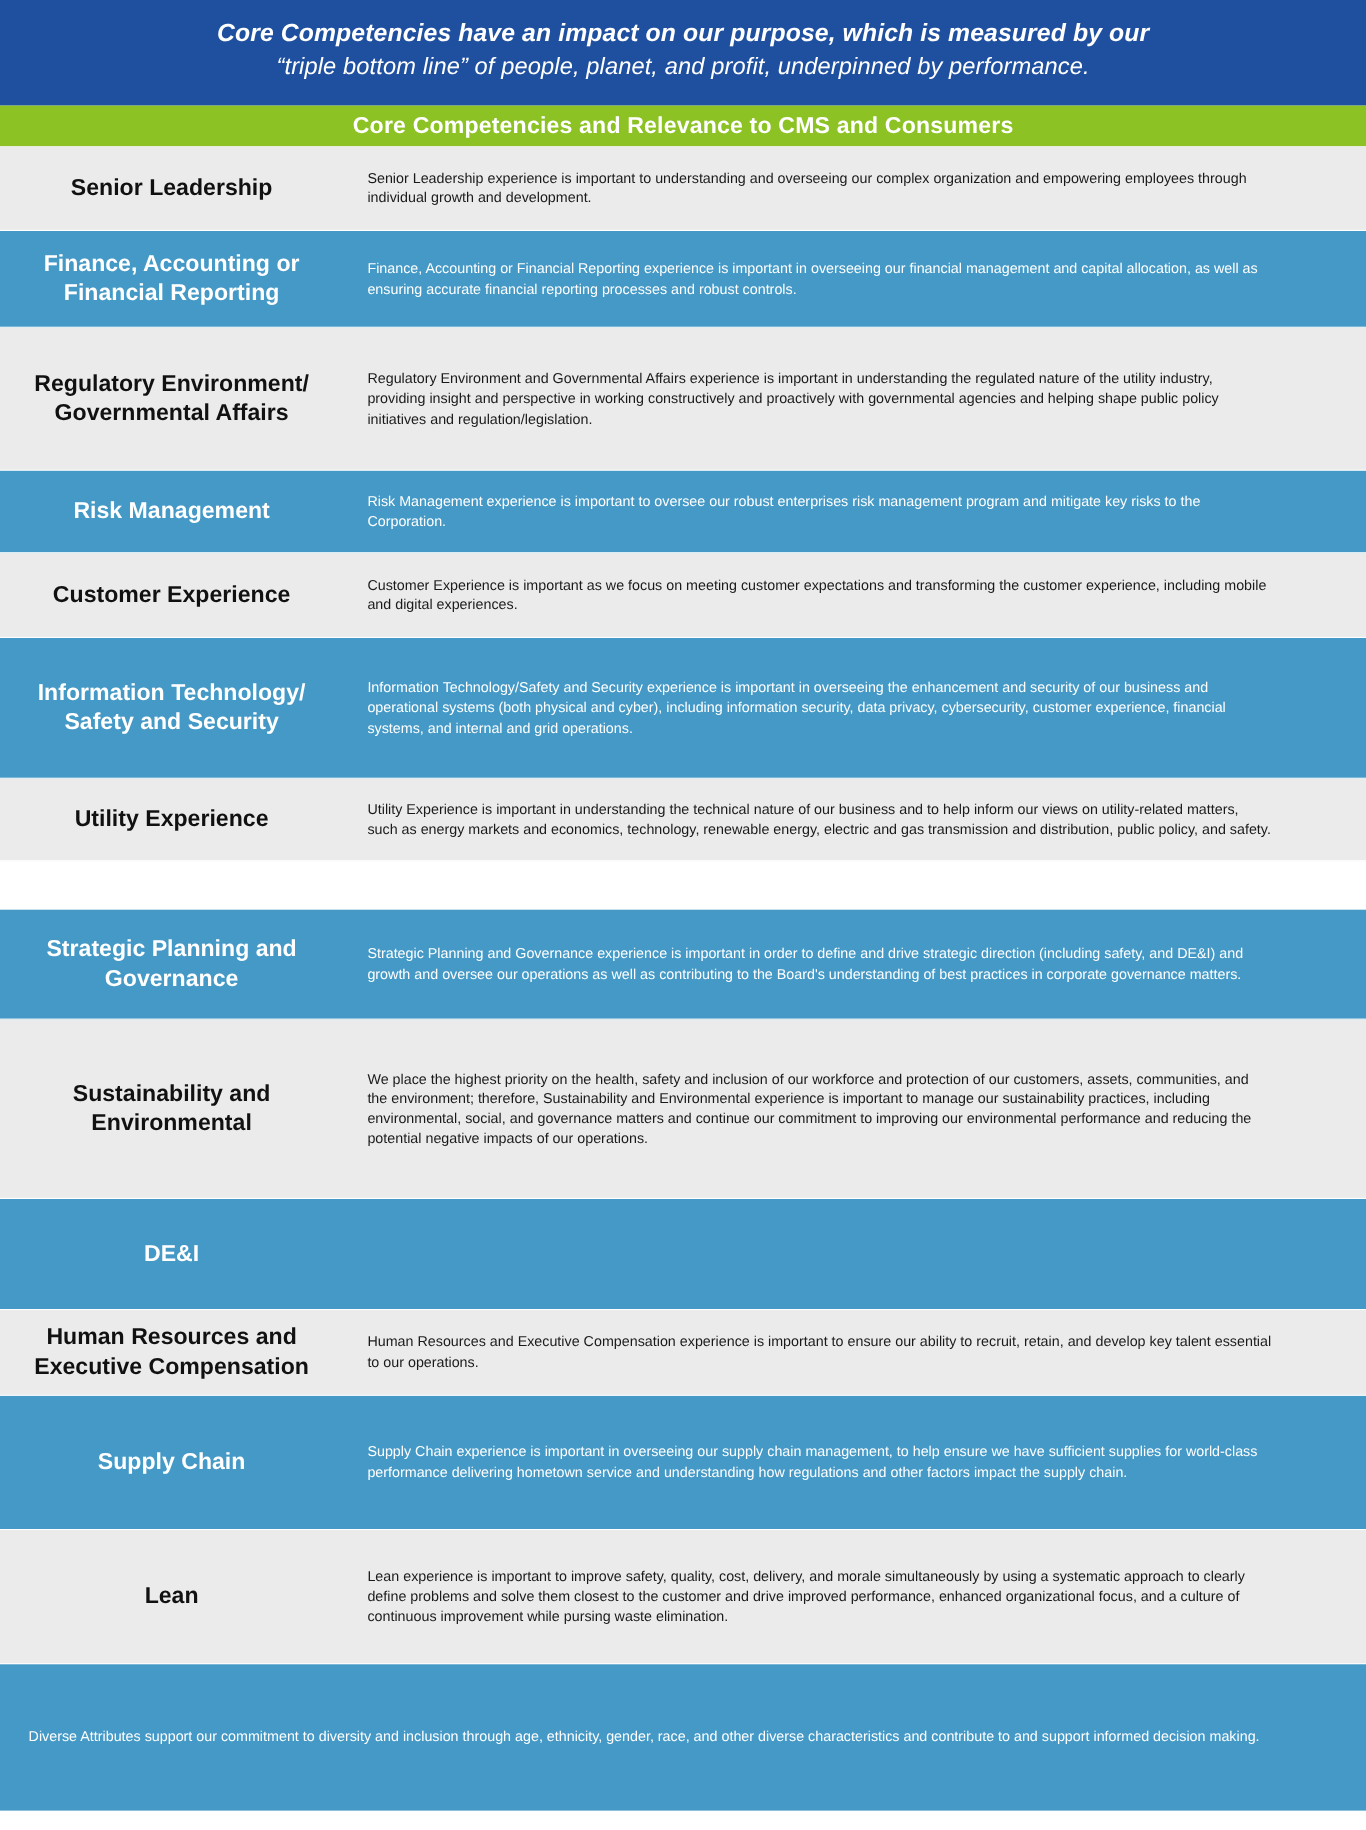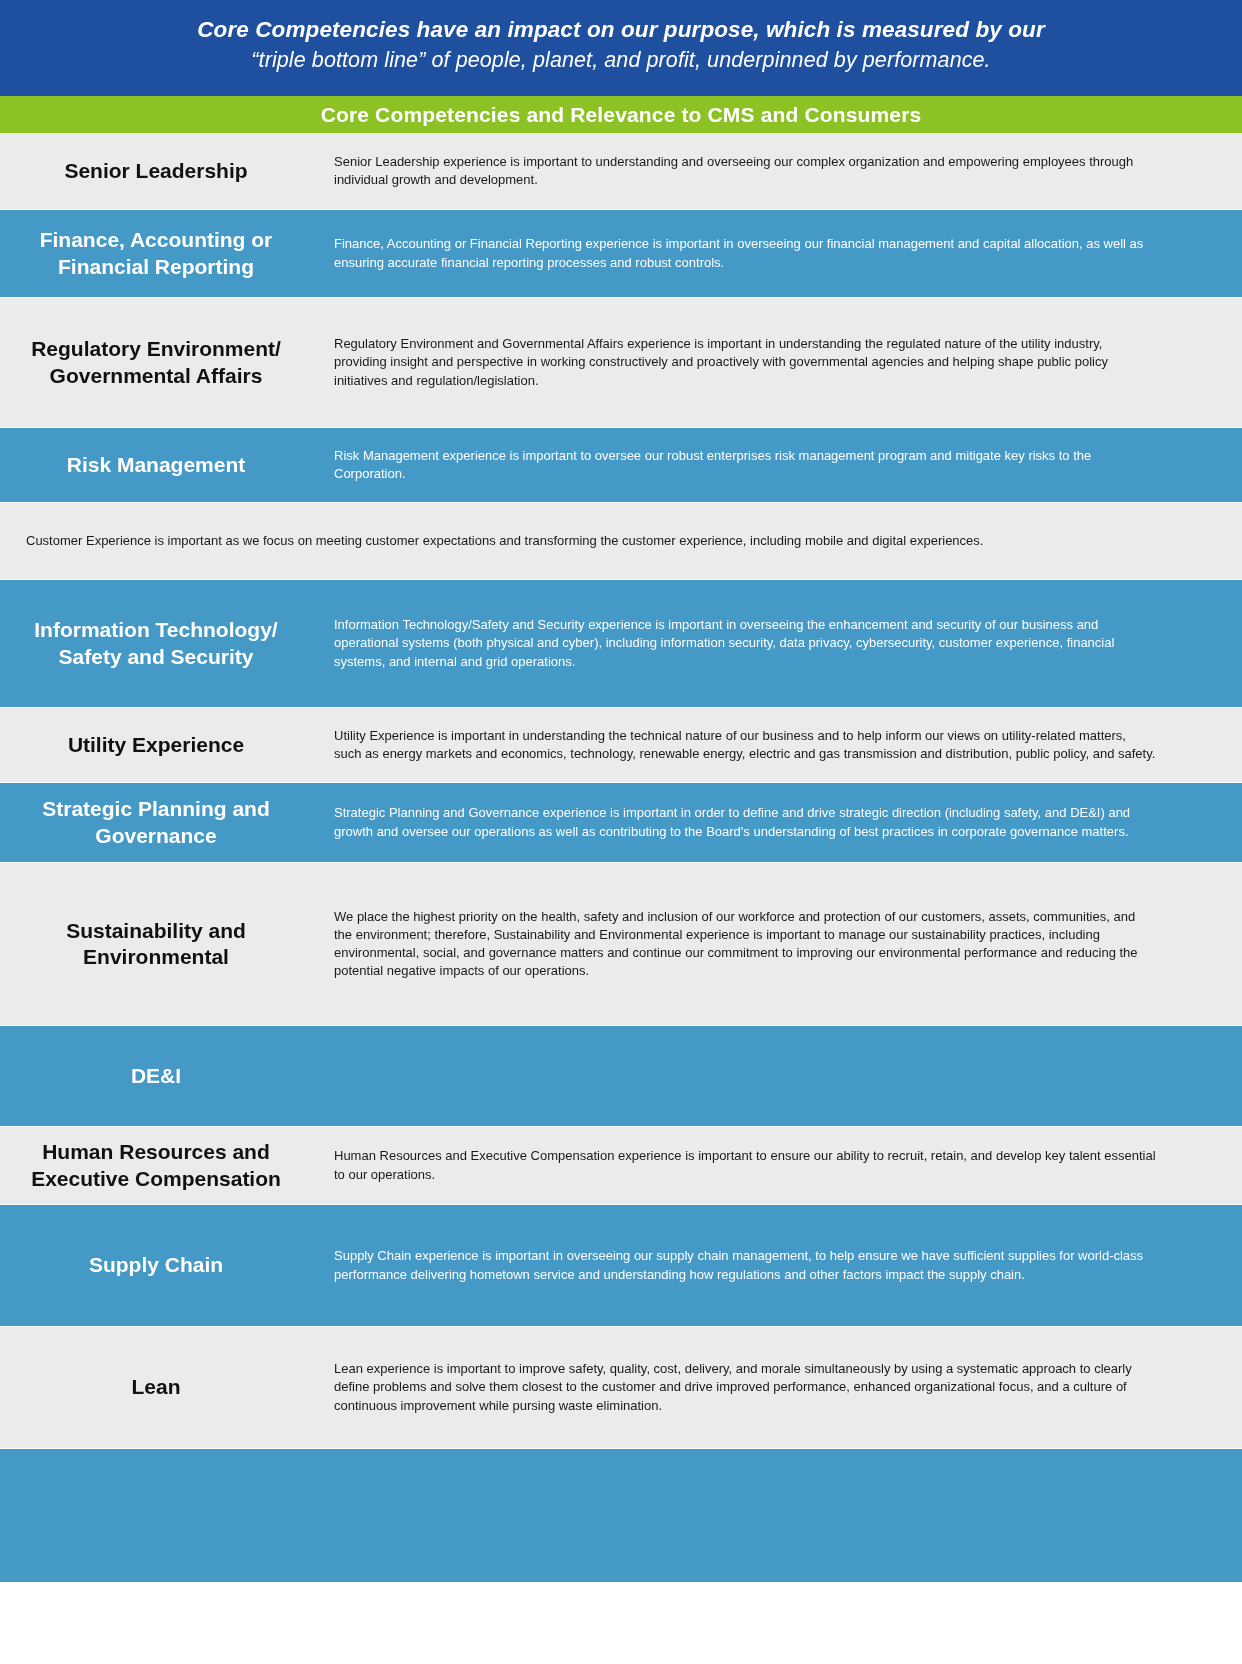--- a/index.html
+++ b/index.html
@@ -94,21 +94,21 @@
   .row.alt-blue  .row-desc { color: #ffffff; }
 
   
   .row.h1  { height: 77px; }
   .row.h2  { height: 88px; }
   .row.h3  { height: 130px; }
   .row.h4  { height: 75px; }
   .row.h5  { height: 77px; }
   .row.h6  { height: 128px; }
   .row.h7  { height: 75px; }
-  .row.h8  { height: 80px; }
+  .row.h8  { height: 100px; margin-top: 44px; }
   .row.h9  { height: 163px; }
   .row.h10 { height: 101px; }
   .row.h11 { height: 78px; }
   .row.h12 { height: 122px; }
   .row.h13 { height: 122px; }
   .row.h14 { height: 133px; border-bottom: none; }
 </style>
 </head>
 <body>
 
@@ -139,20 +139,21 @@
       <div class="row-label">Regulatory Environment/ Governmental Affairs</div>
       <div class="row-desc">Regulatory Environment and Governmental Affairs experience is important in understanding the regulated nature of the utility industry, providing insight and perspective in working constructively and proactively with governmental agencies and helping shape public policy initiatives and regulation/legislation.</div>
     </div>
 
     <div class="row alt-blue h4">
       <div class="row-label">Risk Management</div>
       <div class="row-desc">Risk Management experience is important to oversee our robust enterprises risk management program and mitigate key risks to the Corporation.</div>
     </div>
 
     <div class="row alt-gray h5">
+      <div class="row-label">Customer Experience</div>
       <div class="row-desc">Customer Experience is important as we focus on meeting customer expectations and transforming the customer experience, including mobile and digital experiences.</div>
     </div>
 
     <div class="row alt-blue h6">
       <div class="row-label">Information Technology/ Safety and Security</div>
       <div class="row-desc">Information Technology/Safety and Security experience is important in overseeing the enhancement and security of our business and operational systems (both physical and cyber), including information security, data privacy, cybersecurity, customer experience, financial systems, and internal and grid operations.</div>
     </div>
 
     <div class="row alt-gray h7">
       <div class="row-label">Utility Experience</div>
@@ -182,16 +183,17 @@
       <div class="row-label">Supply Chain</div>
       <div class="row-desc">Supply Chain experience is important in overseeing our supply chain management, to help ensure we have sufficient supplies for world-class performance delivering hometown service and understanding how regulations and other factors impact the supply chain.</div>
     </div>
 
     <div class="row alt-gray h13">
       <div class="row-label">Lean</div>
       <div class="row-desc">Lean experience is important to improve safety, quality, cost, delivery, and morale simultaneously by using a systematic approach to clearly define problems and solve them closest to the customer and drive improved performance, enhanced organizational focus, and a culture of continuous improvement while pursing waste elimination.</div>
     </div>
 
     <div class="row alt-blue h14">
+      <div class="row-desc">Diverse Attributes support our commitment to diversity and inclusion through age, ethnicity, gender, race, and other diverse characteristics and contribute to and support informed decision making.</div>
     </div>
 
   </div>
 </div>
 
 </body></html>

